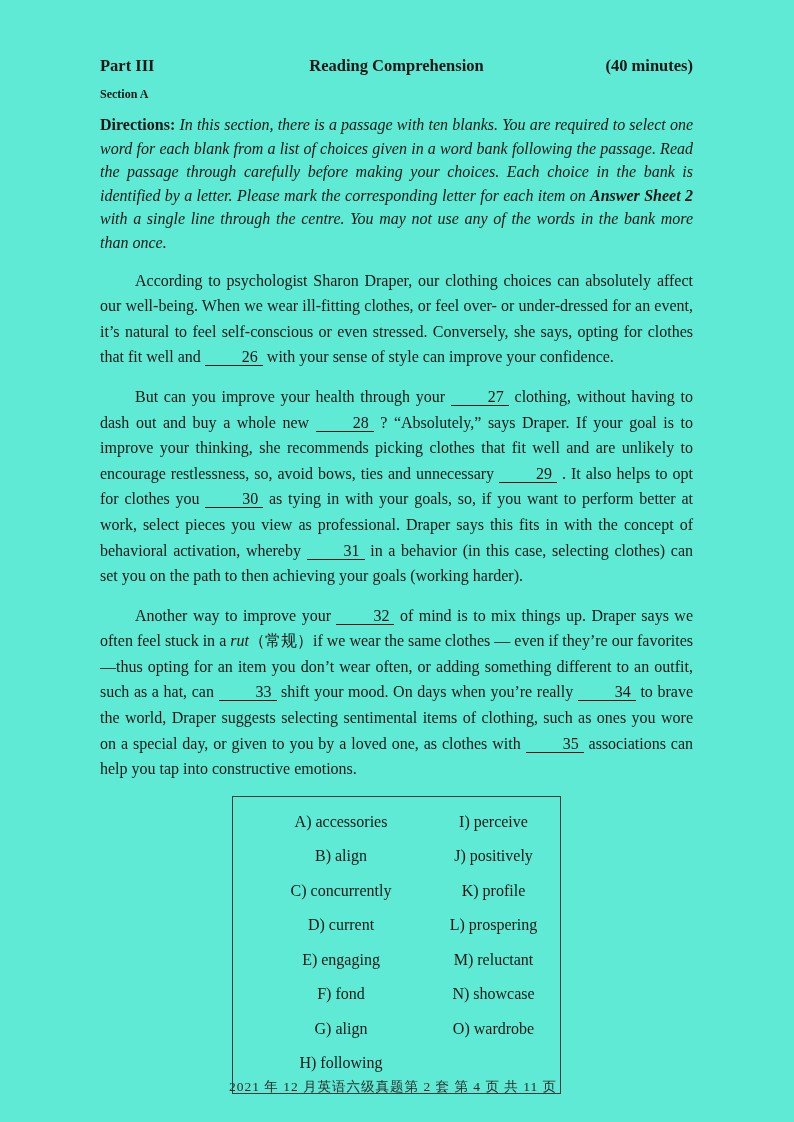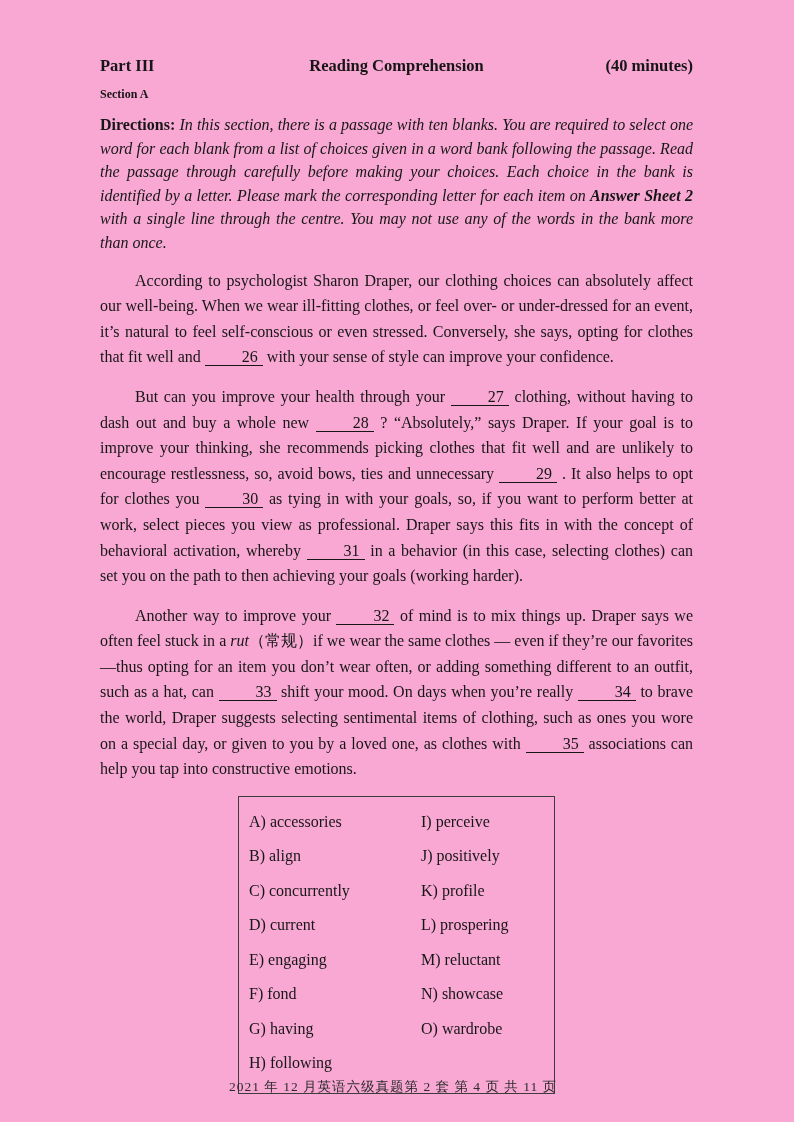--- a/index.html
+++ b/index.html
@@ -1,17 +1,17 @@
 <!DOCTYPE html>
 <html><head>
 <meta charset="utf-8">
 <style>
   html,body{margin:0;padding:0;background:#888;}
   .page{
-    width:794px;height:1122px;background:#f9a8d4;position:relative;
+    width:794px;height:1122px;background:#5eead4;position:relative;
     font-family:"Liberation Serif","DejaVu Serif",serif;color:#161616;
     box-sizing:border-box;margin:0 auto;overflow:hidden;
   }
   .content{position:absolute;left:100px;top:56px;width:593px;}
   .header-row{display:flex;align-items:baseline;font-weight:bold;font-size:16.5px;margin-bottom:11px;}
   .header-part{width:150px;text-align:left;}
   .header-title{flex:1;text-align:center;}
   .header-time{width:150px;text-align:right;}
   .section-label{font-weight:bold;font-size:12px;margin-bottom:11px;}
   .directions{font-size:16px;line-height:23.6px;text-align:justify;margin-bottom:13px;}
@@ -19,21 +19,21 @@
   .directions .italic{font-style:italic;}
   .directions .bold-italic{font-style:italic;font-weight:bold;}
   .para{font-size:16px;line-height:25.6px;text-align:justify;text-indent:35px;margin:0 0 14px 0;}
   .para .italic{font-style:italic;}
   .blank{
     display:inline-block;min-width:48px;padding:0 5px;text-indent:0;
     border-bottom:1px solid #161616;text-align:right;line-height:17px;
   }
   .word-bank{
     width:305px;margin:8px auto 0 auto;border:1px solid #3c3c3c;
-    padding:14px 0 6px 10px;font-size:16px;
+    padding:14px 0 6px 22px;font-size:16px;text-align:center;
   }
   .wb-row{display:flex;margin-bottom:13.5px;line-height:21px;}
   .wb-cell{white-space:nowrap;}
   .wb-cell.left{width:172px;}
   .wb-cell.right{flex:1;}
   .footer{
     position:absolute;left:0;right:8px;top:1078px;text-align:center;
     font-size:13.5px;color:#2b2b2b;letter-spacing:1px;
   }
 </style>
@@ -80,21 +80,21 @@
         </div>
         <div class="wb-row">
           <div class="wb-cell left">E) engaging</div>
           <div class="wb-cell right">M) reluctant</div>
         </div>
         <div class="wb-row">
           <div class="wb-cell left">F) fond</div>
           <div class="wb-cell right">N) showcase</div>
         </div>
         <div class="wb-row">
-          <div class="wb-cell left">G) having</div>
+          <div class="wb-cell left">G) align</div>
           <div class="wb-cell right">O) wardrobe</div>
         </div>
         <div class="wb-row">
           <div class="wb-cell left">H) following</div>
           <div class="wb-cell right"></div>
         </div>
       </div>
 
   </div>
 

